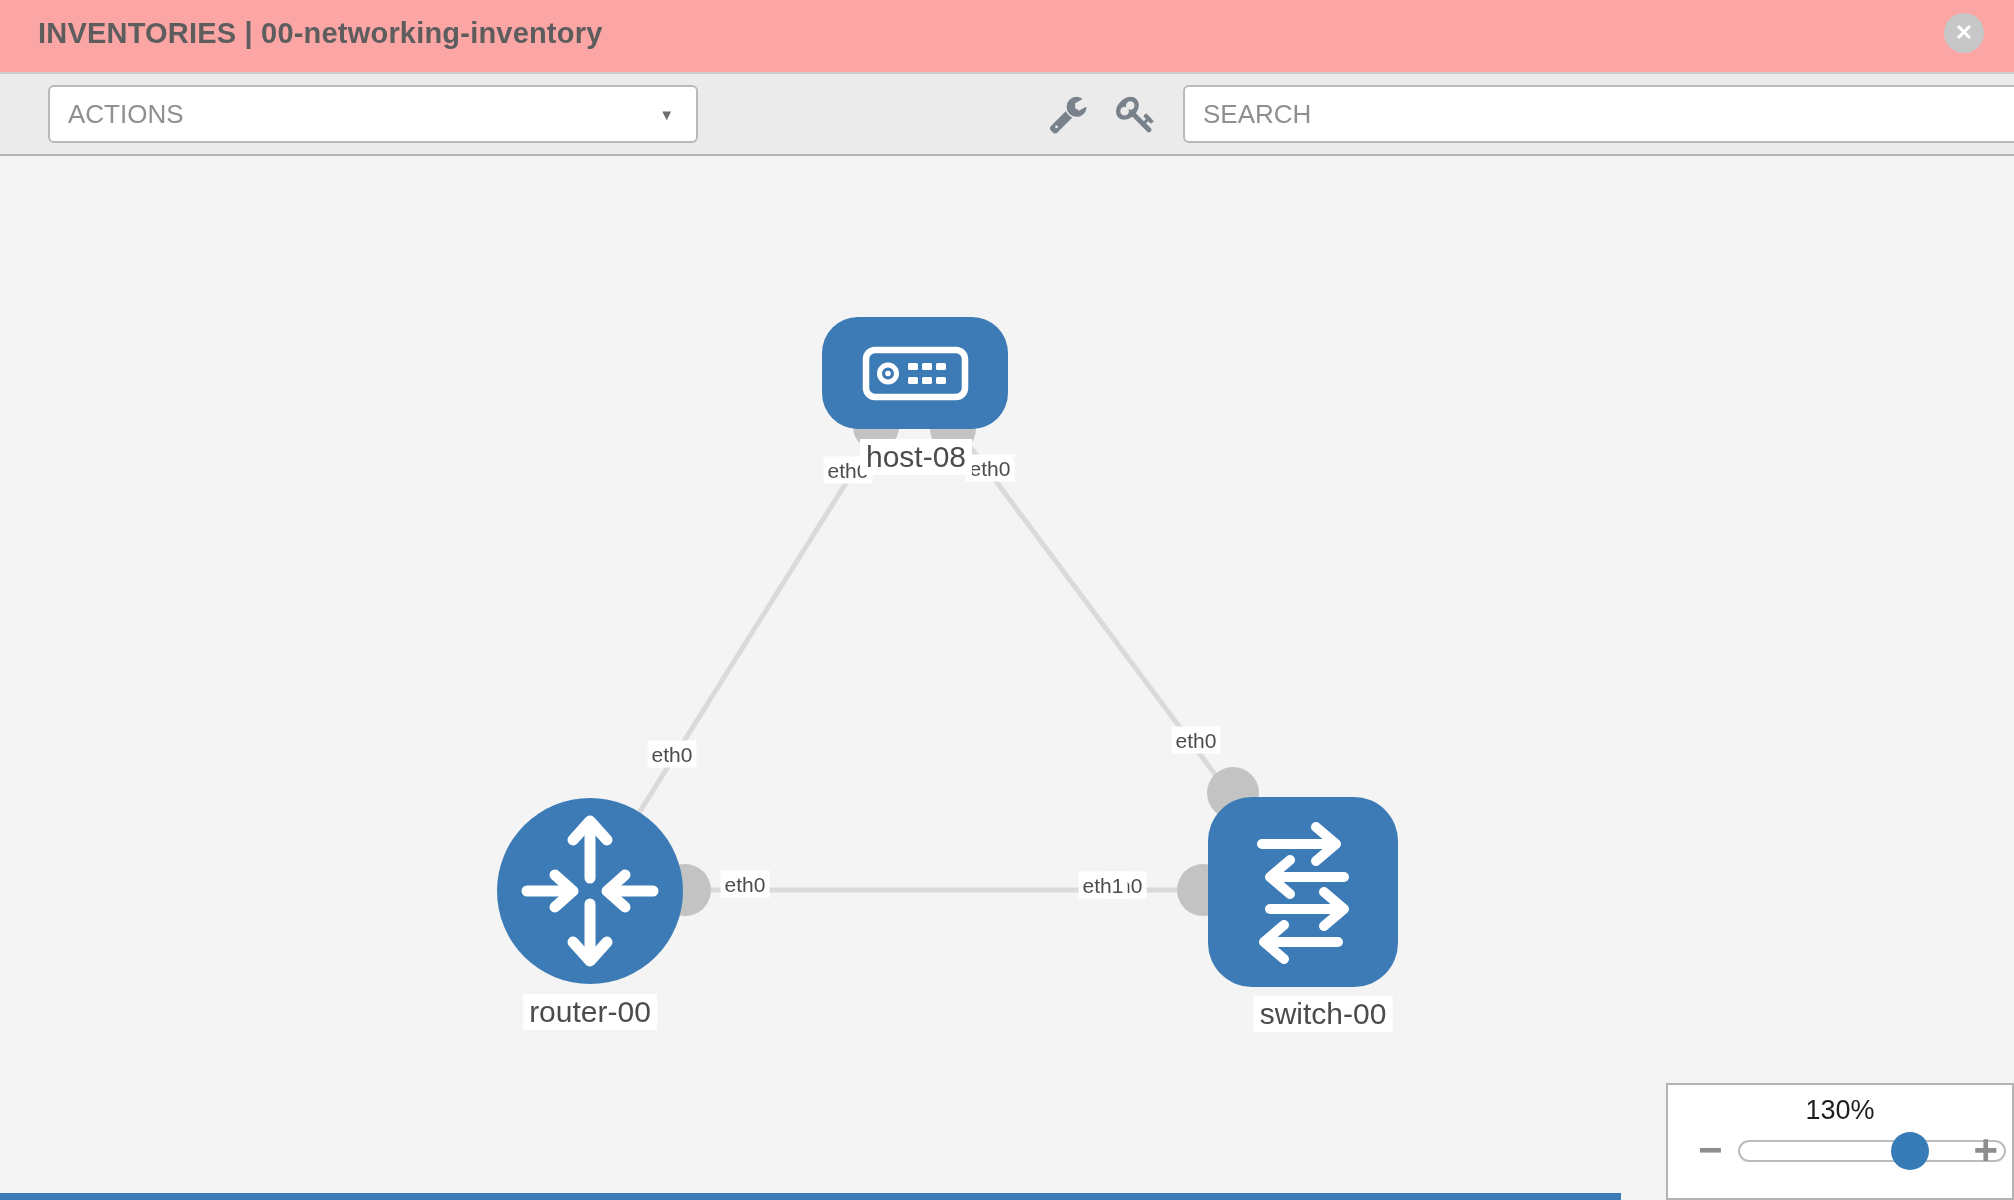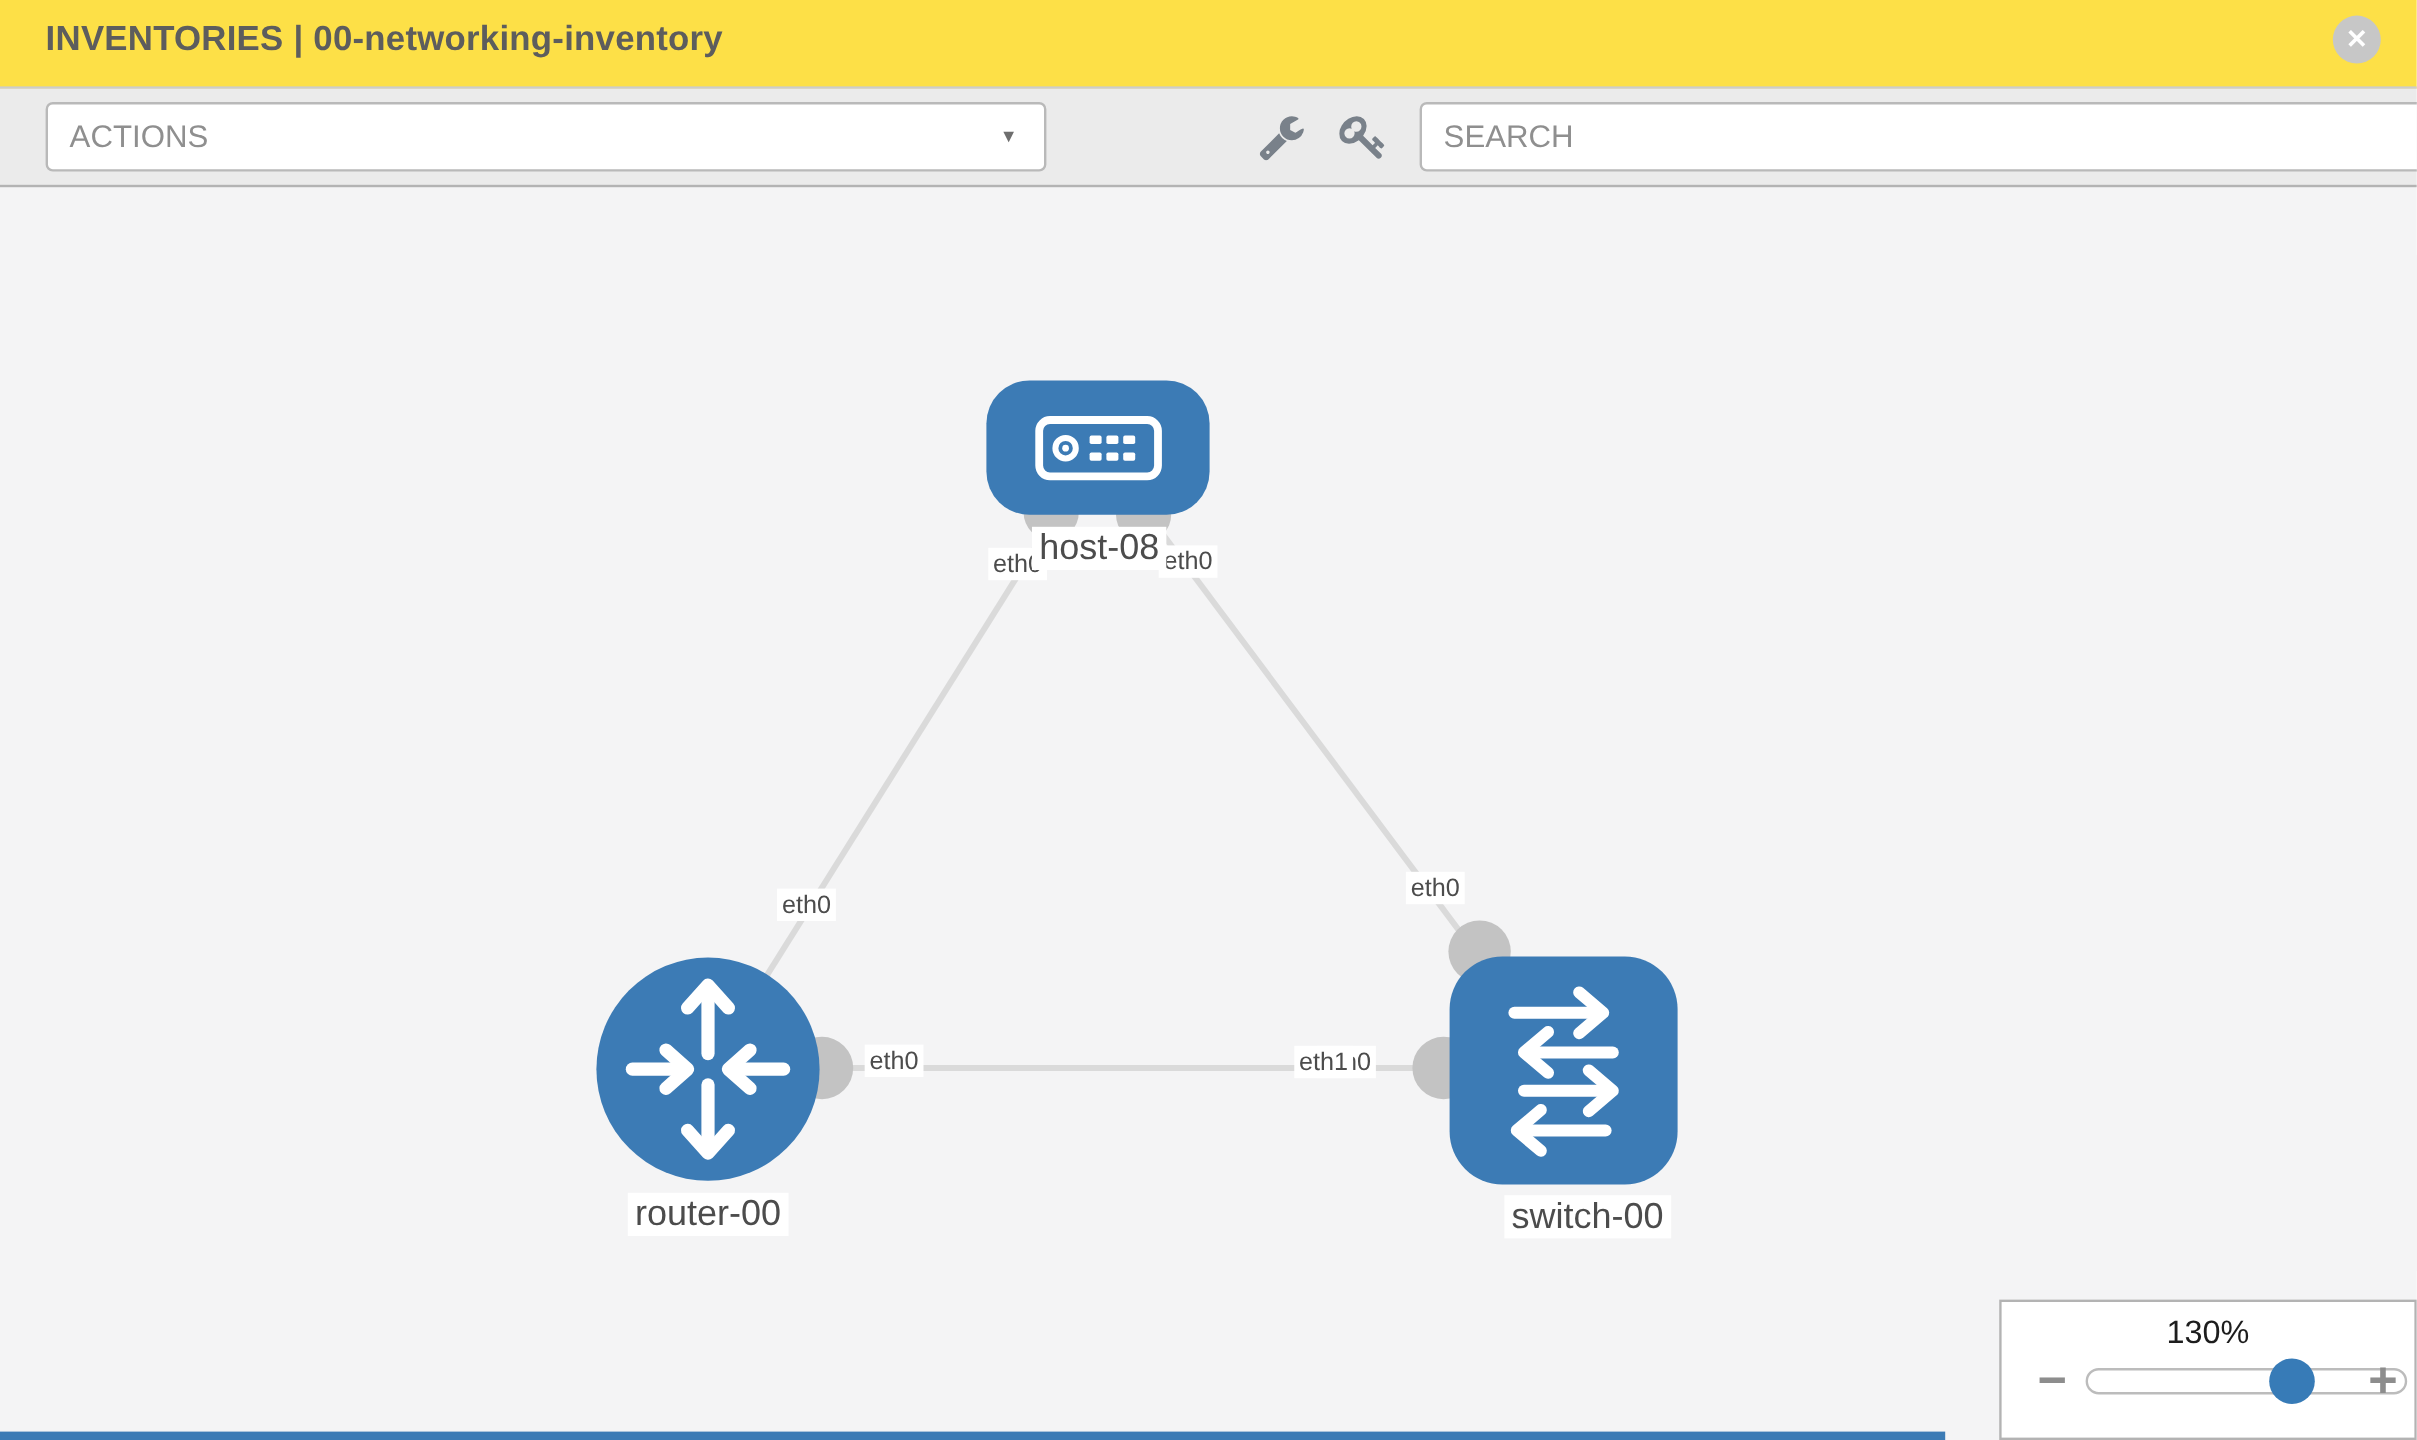--- a/index.html
+++ b/index.html
@@ -1,30 +1,30 @@
 <!DOCTYPE html>
 <html><head>
 <meta charset="utf-8">
 <style>
   html,body{margin:0;padding:0;}
   body{
     width:2014px;height:1200px;overflow:hidden;position:relative;
     font-family:"Liberation Sans", sans-serif;background:#ffffff;
   }
   
-  .header{position:absolute;top:0;left:0;width:2014px;height:72px;background:#fde047;border-bottom:2px solid #cccccc;z-index:30;}
+  .header{position:absolute;top:0;left:0;width:2014px;height:72px;background:#fca5a5;border-bottom:2px solid #cccccc;z-index:30;}
   .title{position:absolute;left:38px;top:17px;font-size:29px;font-weight:bold;color:#5d5d5d;letter-spacing:.2px;}
   .close-btn{position:absolute;right:30px;top:13px;width:40px;height:40px;border-radius:50%;background:#c7c7c7;color:#ffffff;
     text-align:center;line-height:40px;font-size:22px;font-weight:bold;cursor:pointer;}
   
   .toolbar{position:absolute;top:74px;left:0;width:2014px;height:80px;background:#ebebeb;border-bottom:2px solid #b3b3b3;z-index:30;}
   .dropdown{position:absolute;top:11px;height:58px;background:#ffffff;border:2px solid #b9b9b9;border-radius:6px;box-sizing:border-box;cursor:pointer;}
   .dd-label{position:absolute;left:18px;top:50%;transform:translateY(-50%);font-size:26px;color:#8f8f8f;}
   .dd-caret{position:absolute;right:22px;top:50%;transform:translateY(-50%);font-size:15px;color:#6e6e6e;}
-  .dd-actions{left:38px;width:834px;}
+  .dd-actions{left:48px;width:650px;}
   .dd-search{left:1183px;width:876px;}
   .tool-icon{position:absolute;top:20px;width:40px;height:40px;cursor:pointer;}
   .tool-icon svg{width:40px;height:40px;fill:#79818a;}
   .icon-wrench{left:1048px;}
   .icon-key{left:1116px;}
   
   .canvas{position:absolute;top:156px;left:0;width:2014px;height:1044px;background:#f4f4f5;z-index:10;}
   .canvas svg{position:absolute;top:0;left:0;}
   .iface-label{position:absolute;transform:translate(-50%,-50%);background:#ffffff;color:#4c4c4c;font-size:21px;line-height:25px;
     padding:1px 4px;white-space:nowrap;z-index:12;}

